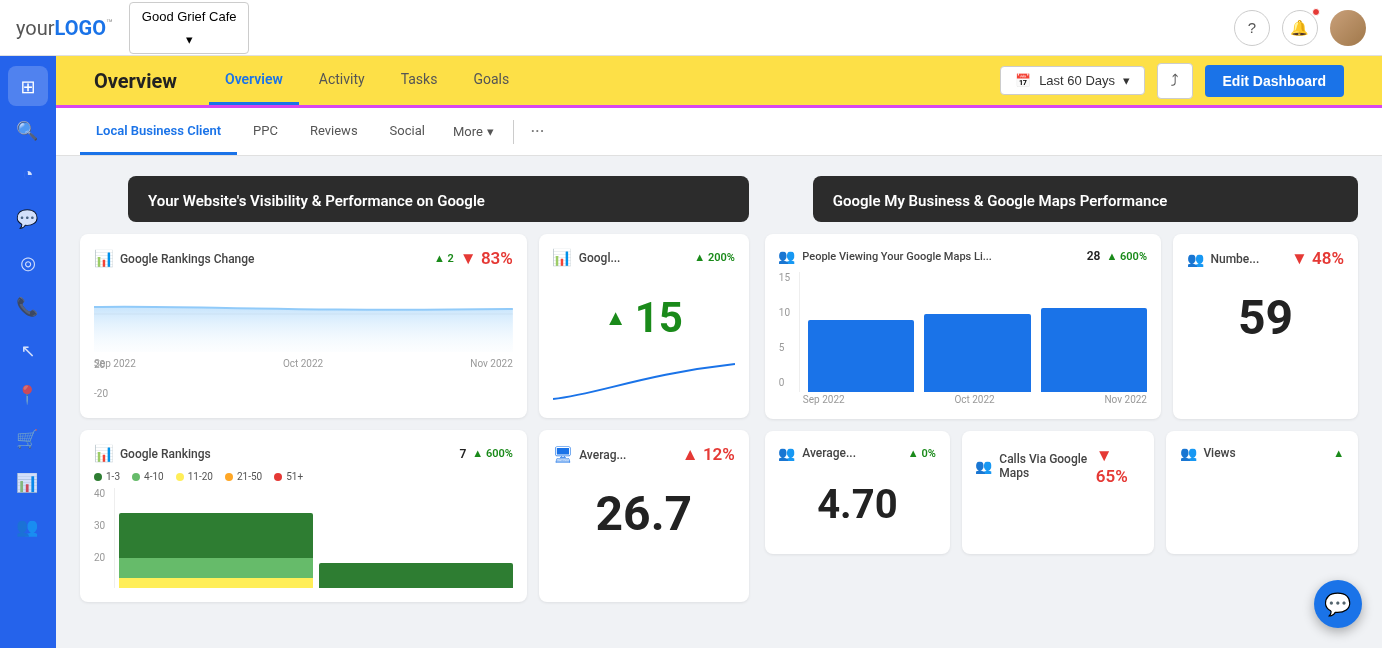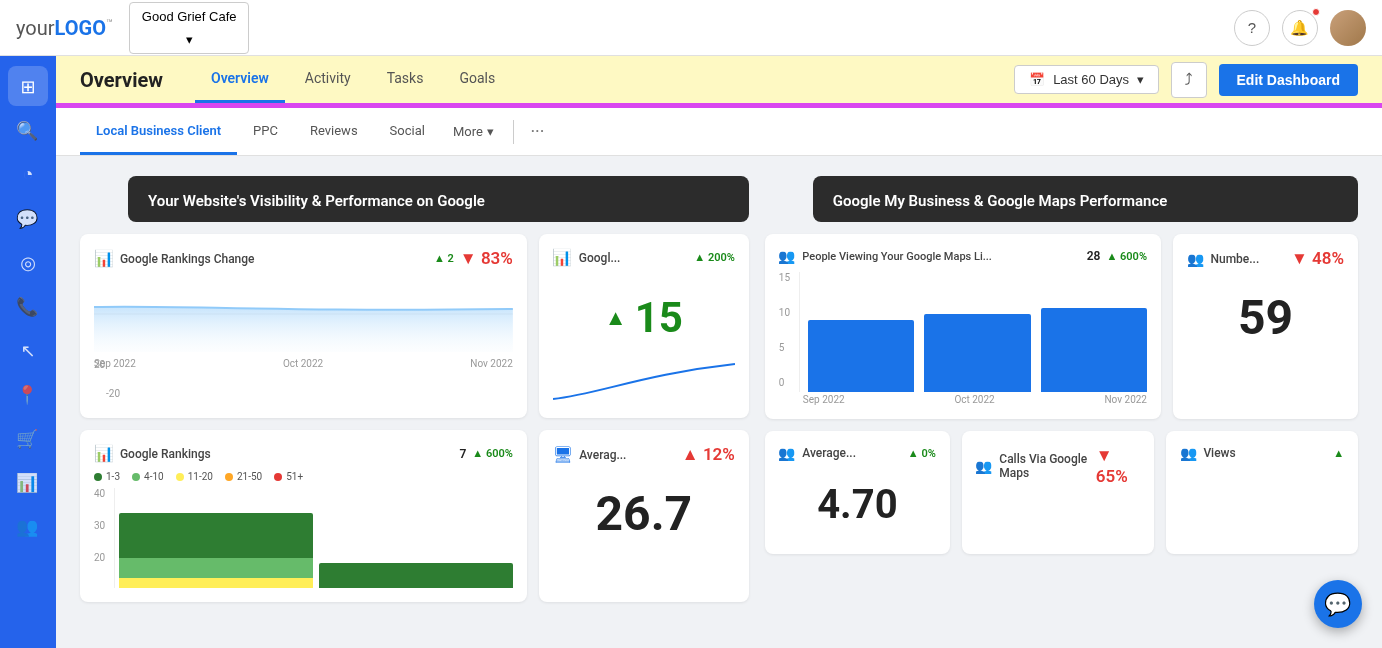--- a/index.html
+++ b/index.html
@@ -94,23 +94,23 @@
     
     .main-wrapper {
       margin-left: 56px;
       margin-top: 56px;
       height: calc(100vh - 56px);
       overflow: hidden;
     }
 
     
     .secondary-nav {
-      background: #fef9c3;
-      border-bottom: 5px solid #d946ef;
-      padding: 0 24px;
+      background: #fde047;
+      border-bottom: 3px solid #d946ef;
+      padding: 0 38px;
       display: flex;
       align-items: center;
       height: 52px;
     }
     .sec-nav-title {
       font-size: 20px;
       font-weight: 700;
       color: #222;
       margin-right: 32px;
     }
@@ -530,21 +530,21 @@
                 </svg>
                 <div class="axis-labels">
                   <span>Sep 2022</span>
                   <span>Oct 2022</span>
                   <span>Nov 2022</span>
                 </div>
               </div>
               <div style="display:flex;justify-content:space-between;font-size:10px;color:#999;margin-top:2px;">
                 <span>20</span>
               </div>
-              <div style="display:flex;justify-content:space-between;font-size:10px;color:#999;margin-top:18px;margin-left:12px;">
+              <div style="display:flex;justify-content:space-between;font-size:10px;color:#999;margin-top:18px;">
                 <span>-20</span>
               </div>
             </div>
 
             <div class="card" style="min-width:180px;max-width:210px;">
               <div class="card-header">
                 <div class="card-title-row">
                   <span style="color:#1a73e8;">📊</span>
                   <span class="card-title">Googl...</span>
                 </div>

